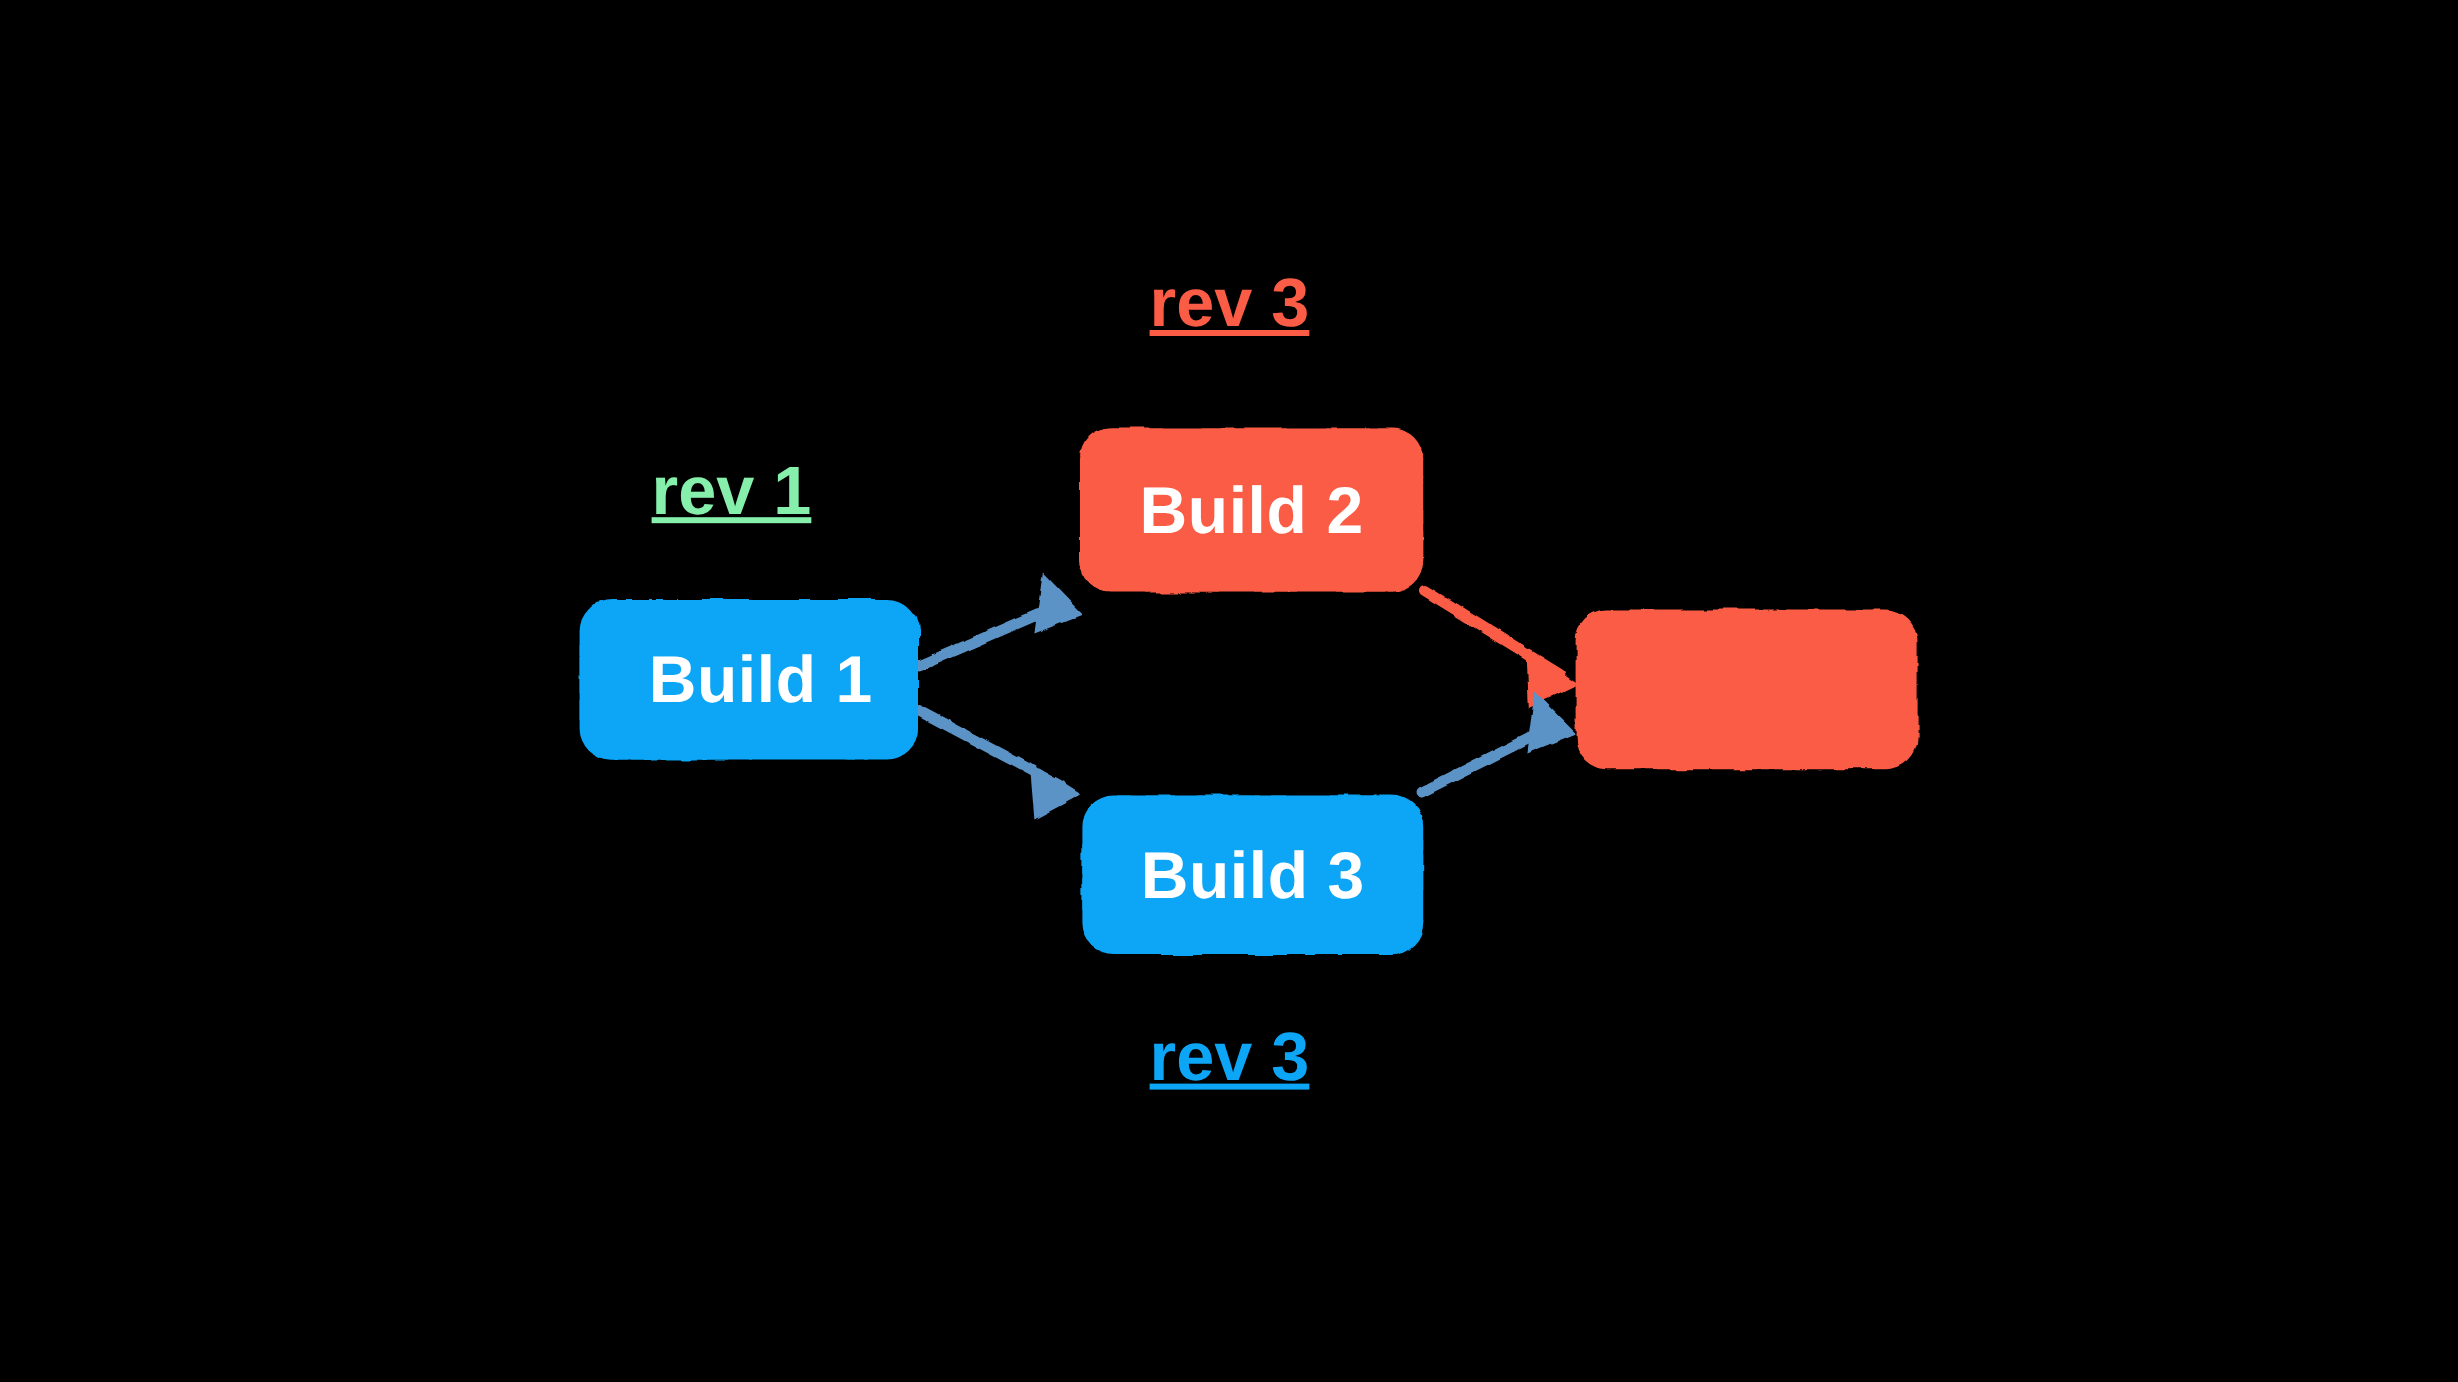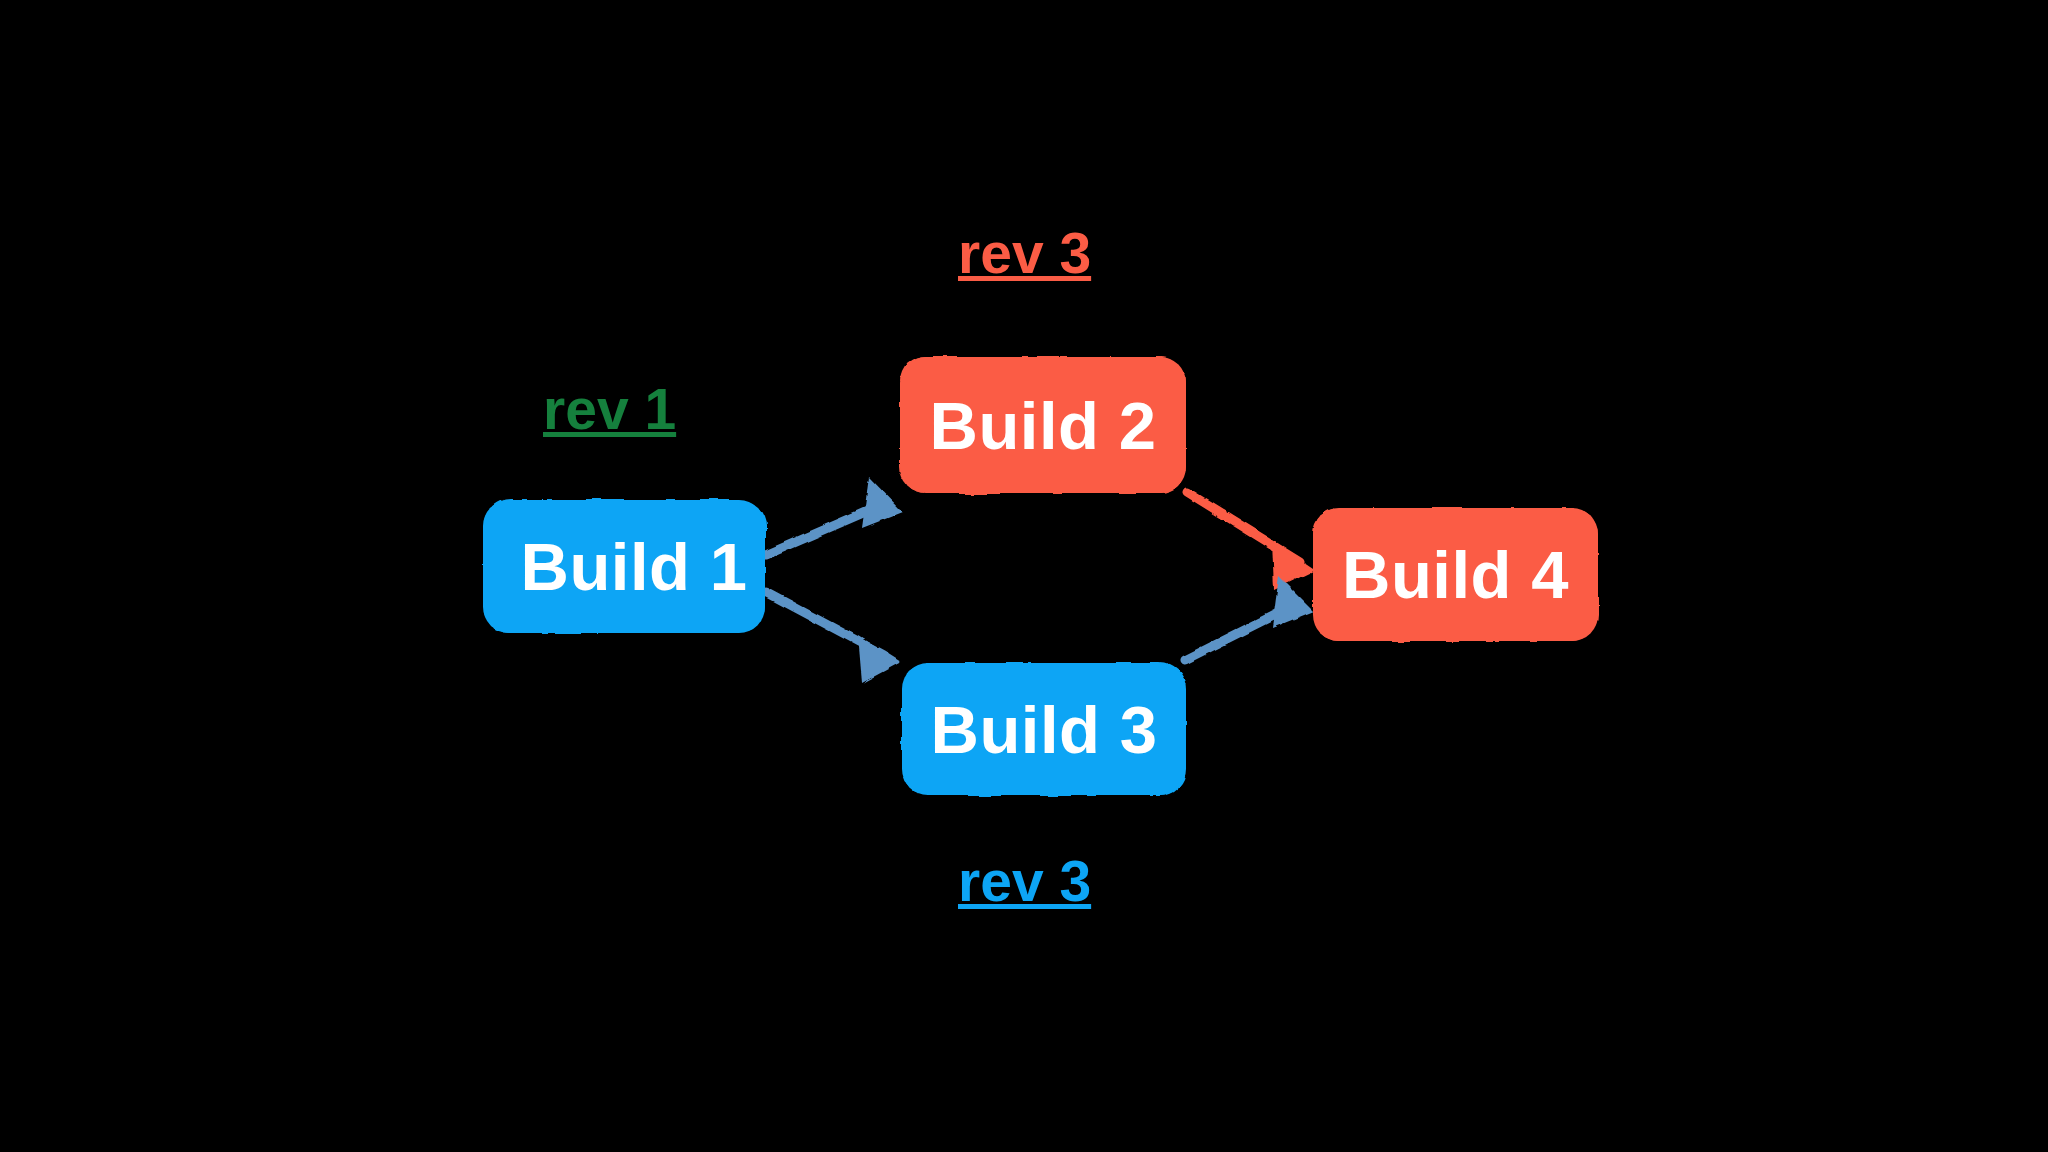--- a/index.html
+++ b/index.html
@@ -34,21 +34,21 @@
     display: flex;
     align-items: center;
     justify-content: center;
     border-radius: 26px;
     box-sizing: border-box;
     user-select: none;
   }
   .node-label {
     color: #ffffff;
     font-weight: bold;
-    font-size: 67px;
+    font-size: 55px;
     letter-spacing: 0.5px;
     line-height: 1;
     white-space: nowrap;
   }
   .rev-label {
     position: absolute;
     font-weight: bold;
     font-size: 57px;
     line-height: 1;
     white-space: nowrap;
@@ -119,23 +119,20 @@
   </div>
 
   <div class="node" id="node-build-2" style="background:#FB5C45;">
     <span class="node-label">Build 2</span>
   </div>
 
   <div class="node" id="node-build-3" style="background:#0DA5F5;">
     <span class="node-label">Build 3</span>
   </div>
 
-  <div class="node" id="node-build-4" style="background:#FB5C45;">
-    <span class="node-label">Build 4</span>
-  </div>
 
-  <div class="rev-label" id="rev-label-1" style="color:#15803d;">rev 1</div>
+  <div class="rev-label" id="rev-label-1" style="color:#86efac;">rev 1</div>
 
   <div class="rev-label" id="rev-label-2" style="color:#FB5C45;">rev 3</div>
 
   <div class="rev-label" id="rev-label-3" style="color:#0DA5F5;">rev 3</div>
 
 </div>
 
 </body></html>

